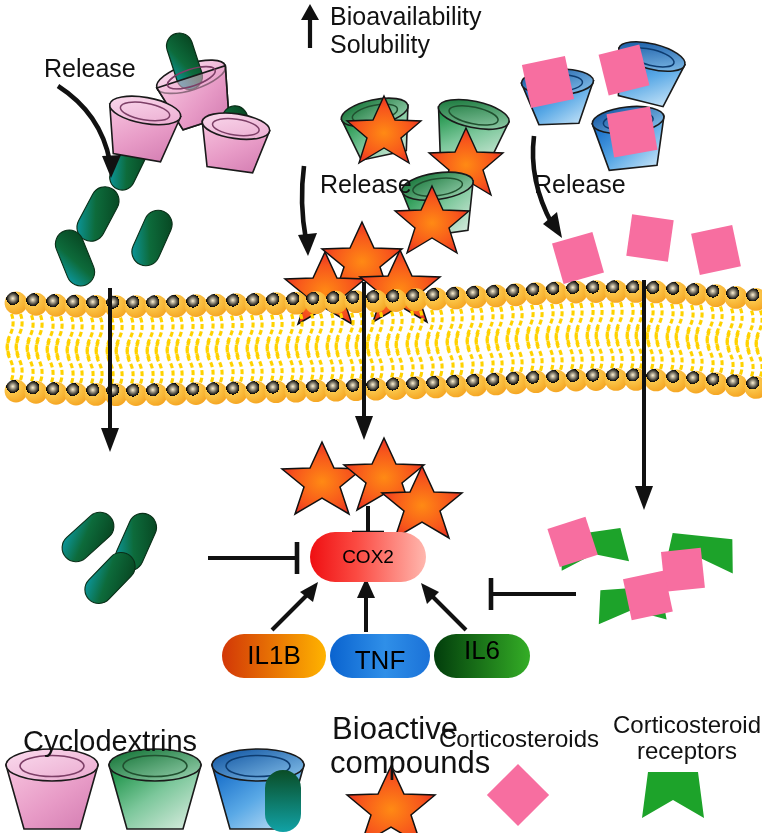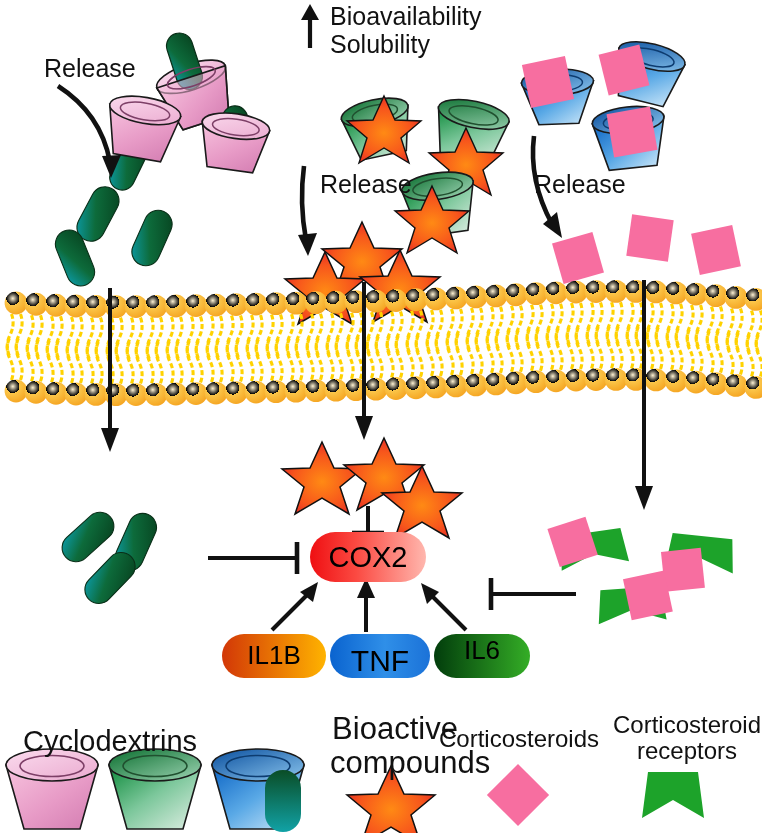--- a/index.html
+++ b/index.html
@@ -535,23 +535,23 @@
     </g>
   </svg>
 
   <div class="lbl" style="left:330px;top:2px;font-size:25px;">Bioavailability</div>
   <div class="lbl" style="left:330px;top:30px;font-size:25px;">Solubility</div>
 
   <div class="lbl" style="left:44px;top:54px;font-size:25px;">Release</div>
   <div class="lbl" style="left:320px;top:170px;font-size:25px;">Release</div>
   <div class="lbl" style="left:534px;top:170px;font-size:25px;">Release</div>
 
-  <div class="node-text" style="left:310px;top:532px;width:116px;height:50px;font-size:29px;">COX2</div>
+  <div class="node-text" style="left:310px;top:532px;width:116px;height:50px;font-size:19px;">COX2</div>
   <div class="node-text" style="left:222px;top:634px;width:104px;height:42px;font-size:26px;">IL1B</div>
-  <div class="node-text" style="left:330px;top:634px;width:100px;height:53px;font-size:30px;">TNF</div>
+  <div class="node-text" style="left:330px;top:634px;width:100px;height:53px;font-size:26px;">TNF</div>
   <div class="node-text" style="left:434px;top:634px;width:96px;height:33px;font-size:26px;">IL6</div>
 
   <div class="legend-text" style="left:10px;top:726px;width:200px;font-size:29px;">Cyclodextrins</div>
   <div class="legend-text" style="left:330px;top:712px;width:130px;font-size:31px;white-space:pre-line;">Bioactive
 compounds</div>
   <div class="legend-text" style="left:612px;top:712px;width:150px;font-size:24px;white-space:pre-line;">Corticosteroid
 receptors</div>
   <div class="legend-text" style="left:428px;top:726px;width:182px;font-size:24px;">Corticosteroids</div>
 </div>
 

